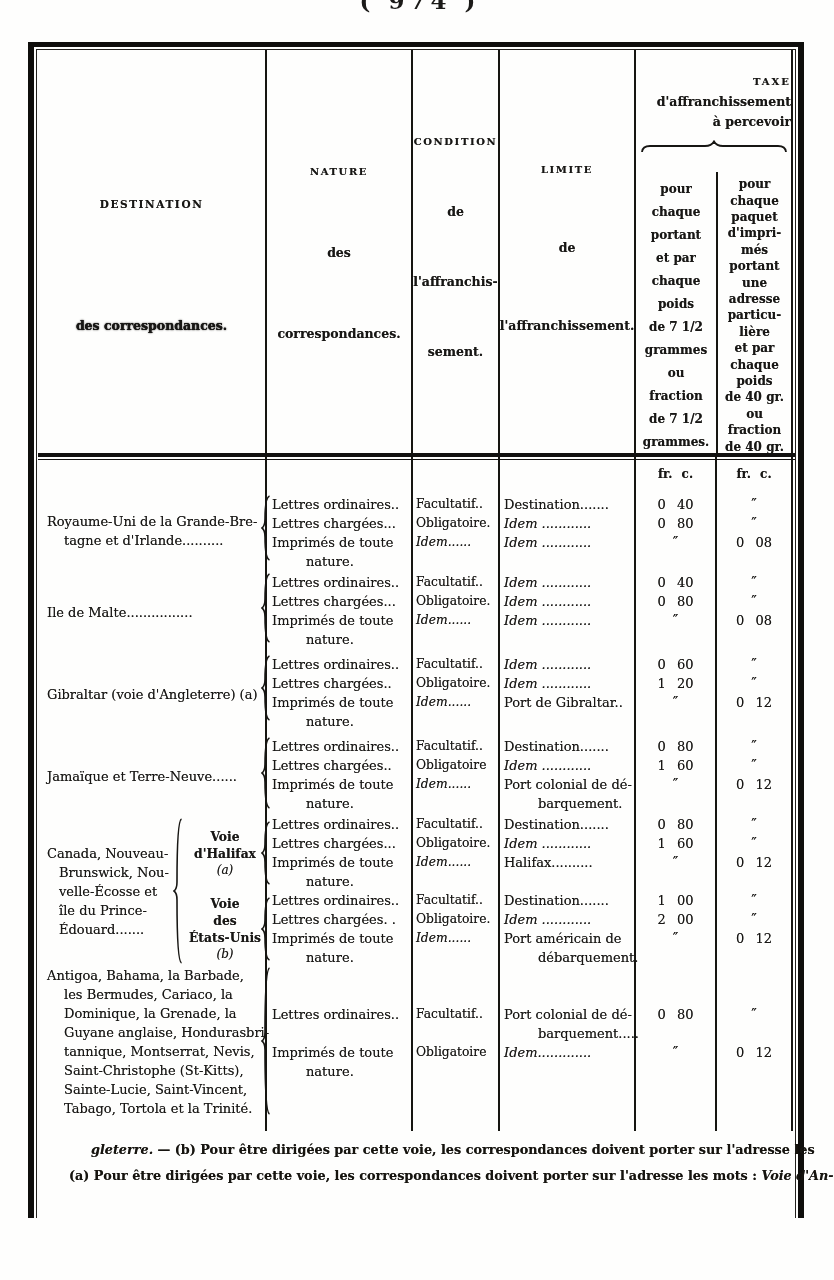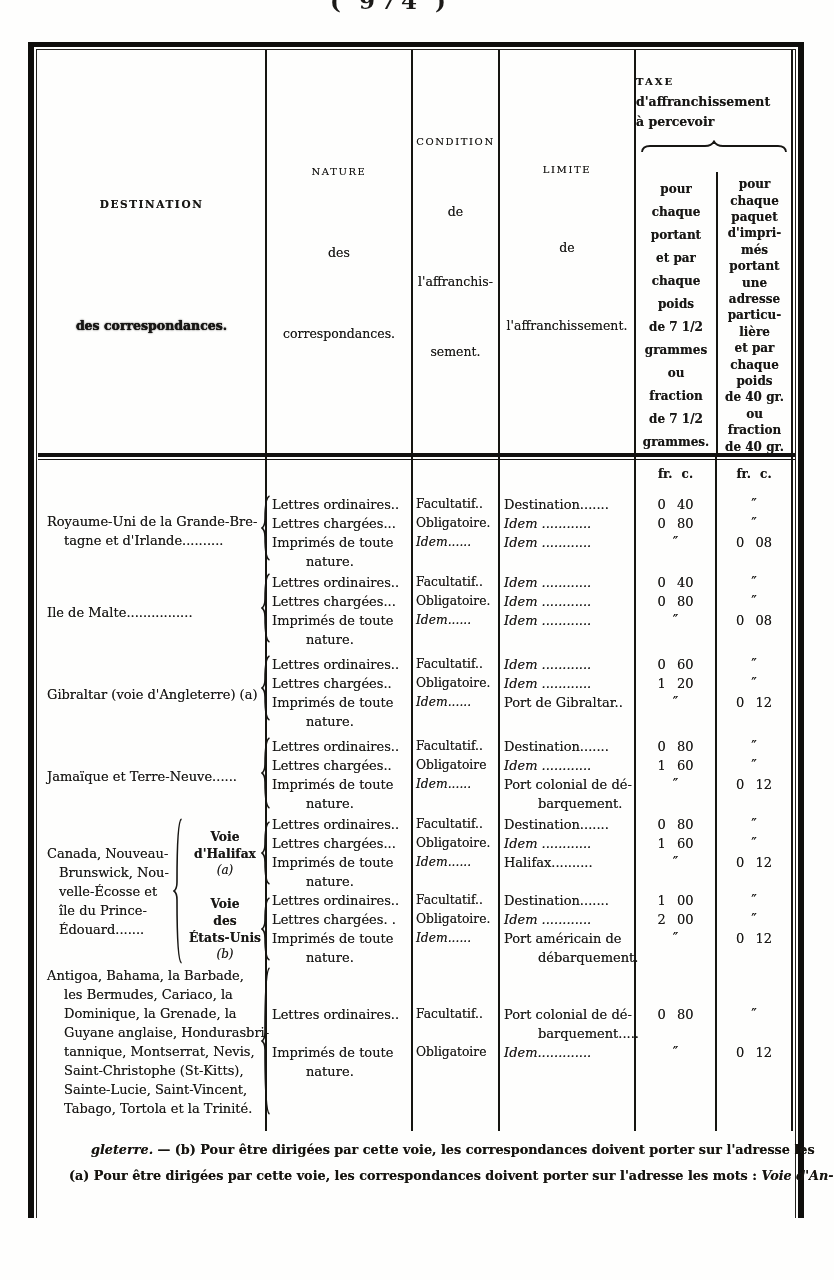--- a/index.html
+++ b/index.html
@@ -2,21 +2,21 @@
 <html><head>
 <meta charset="utf-8">
 <style>
   html,body{margin:0;padding:0}
   body{
     width:834px;height:1280px;position:relative;overflow:hidden;
     background:#fefefd;color:#181715;
     font-family:"DejaVu Serif","Liberation Serif",serif;
   }
   
-  #page-number-clip{position:absolute;top:0;left:330px;width:180px;height:24px;overflow:hidden;text-align:left}
+  #page-number-clip{position:absolute;top:0;left:330px;width:180px;height:24px;overflow:hidden;text-align:center}
   #page-number-clip span{display:block;margin-top:-13px;font-size:23px;font-weight:bold;letter-spacing:5px;color:#1b1a18}
 
   
   #frame{
     position:absolute;left:28px;top:42px;width:776px;height:1176px;box-sizing:border-box;
     border-top:5px solid #0f0e0c;border-left:6px solid #0f0e0c;border-right:6px solid #0f0e0c;
     text-shadow:0 0 .5px rgba(20,18,15,.6);
   }
   #frame-inner{
     position:absolute;left:2px;right:2px;top:2px;bottom:0;
@@ -26,32 +26,32 @@
     position:relative;margin-left:1px;
     display:grid;
     grid-template-columns:229px 146px 87px 136px 81px 76px;
     grid-template-rows:405px 34px 84px 78px 86px 78px 152px 150px 14px;
   }
   .cell{box-sizing:border-box;position:relative}
   .br{border-right:2px solid #161511}
 
   
   .hd{display:flex;flex-direction:column;align-items:center;text-align:center}
-  .hln{line-height:20px;font-weight:normal;font-size:12.5px}
+  .hln{line-height:20px;font-weight:bold;font-size:12.5px}
   .hln.caps{font-size:10px;letter-spacing:1.6px}
   #h-dest{padding-top:148px}
   #h-dest .hd-title{font-weight:bold;font-size:10.5px;letter-spacing:1.6px}
   #h-dest .hd-sub{font-weight:bold;font-size:12.5px;margin-top:108px;text-shadow:0 0 1.8px #1a1815,0 0 .6px #000}
   #h-nature{padding-top:112px}#h-nature .hln{margin-bottom:61px}
   #h-cond{padding-top:82px}#h-cond .hln{margin-bottom:50px}
   #h-limite{padding-top:110px}#h-limite .hln{margin-bottom:58px}
 
   
   #h-taxe{display:flex;flex-direction:column}
-  #taxe-title{padding-top:22px;text-align:left}
+  #taxe-title{padding-top:22px;text-align:right}
   #taxe-title div{font-weight:bold;font-size:12.5px;line-height:20px}
   #taxe-title div:first-child{font-size:10px;letter-spacing:2px}
   #taxe-brace{height:18px;display:flex;align-items:center;justify-content:center;margin-top:6px}
   .taxe-sub{flex:1;display:flex;margin-top:17px}
   .taxe-sub .tl{width:80px;text-align:center;font-weight:bold;font-size:12px;line-height:23px;padding-top:6px}
   .taxe-sub .ti{flex:1;border-left:2px solid #161511;text-align:center;font-weight:bold;font-size:12px;line-height:16.4px;padding-top:4px}
 
   
   .midrule{position:absolute;left:0;top:403px;width:100%;height:7px;box-sizing:border-box;
     border-top:4px solid #121110;border-bottom:1px solid #121110;z-index:3}

